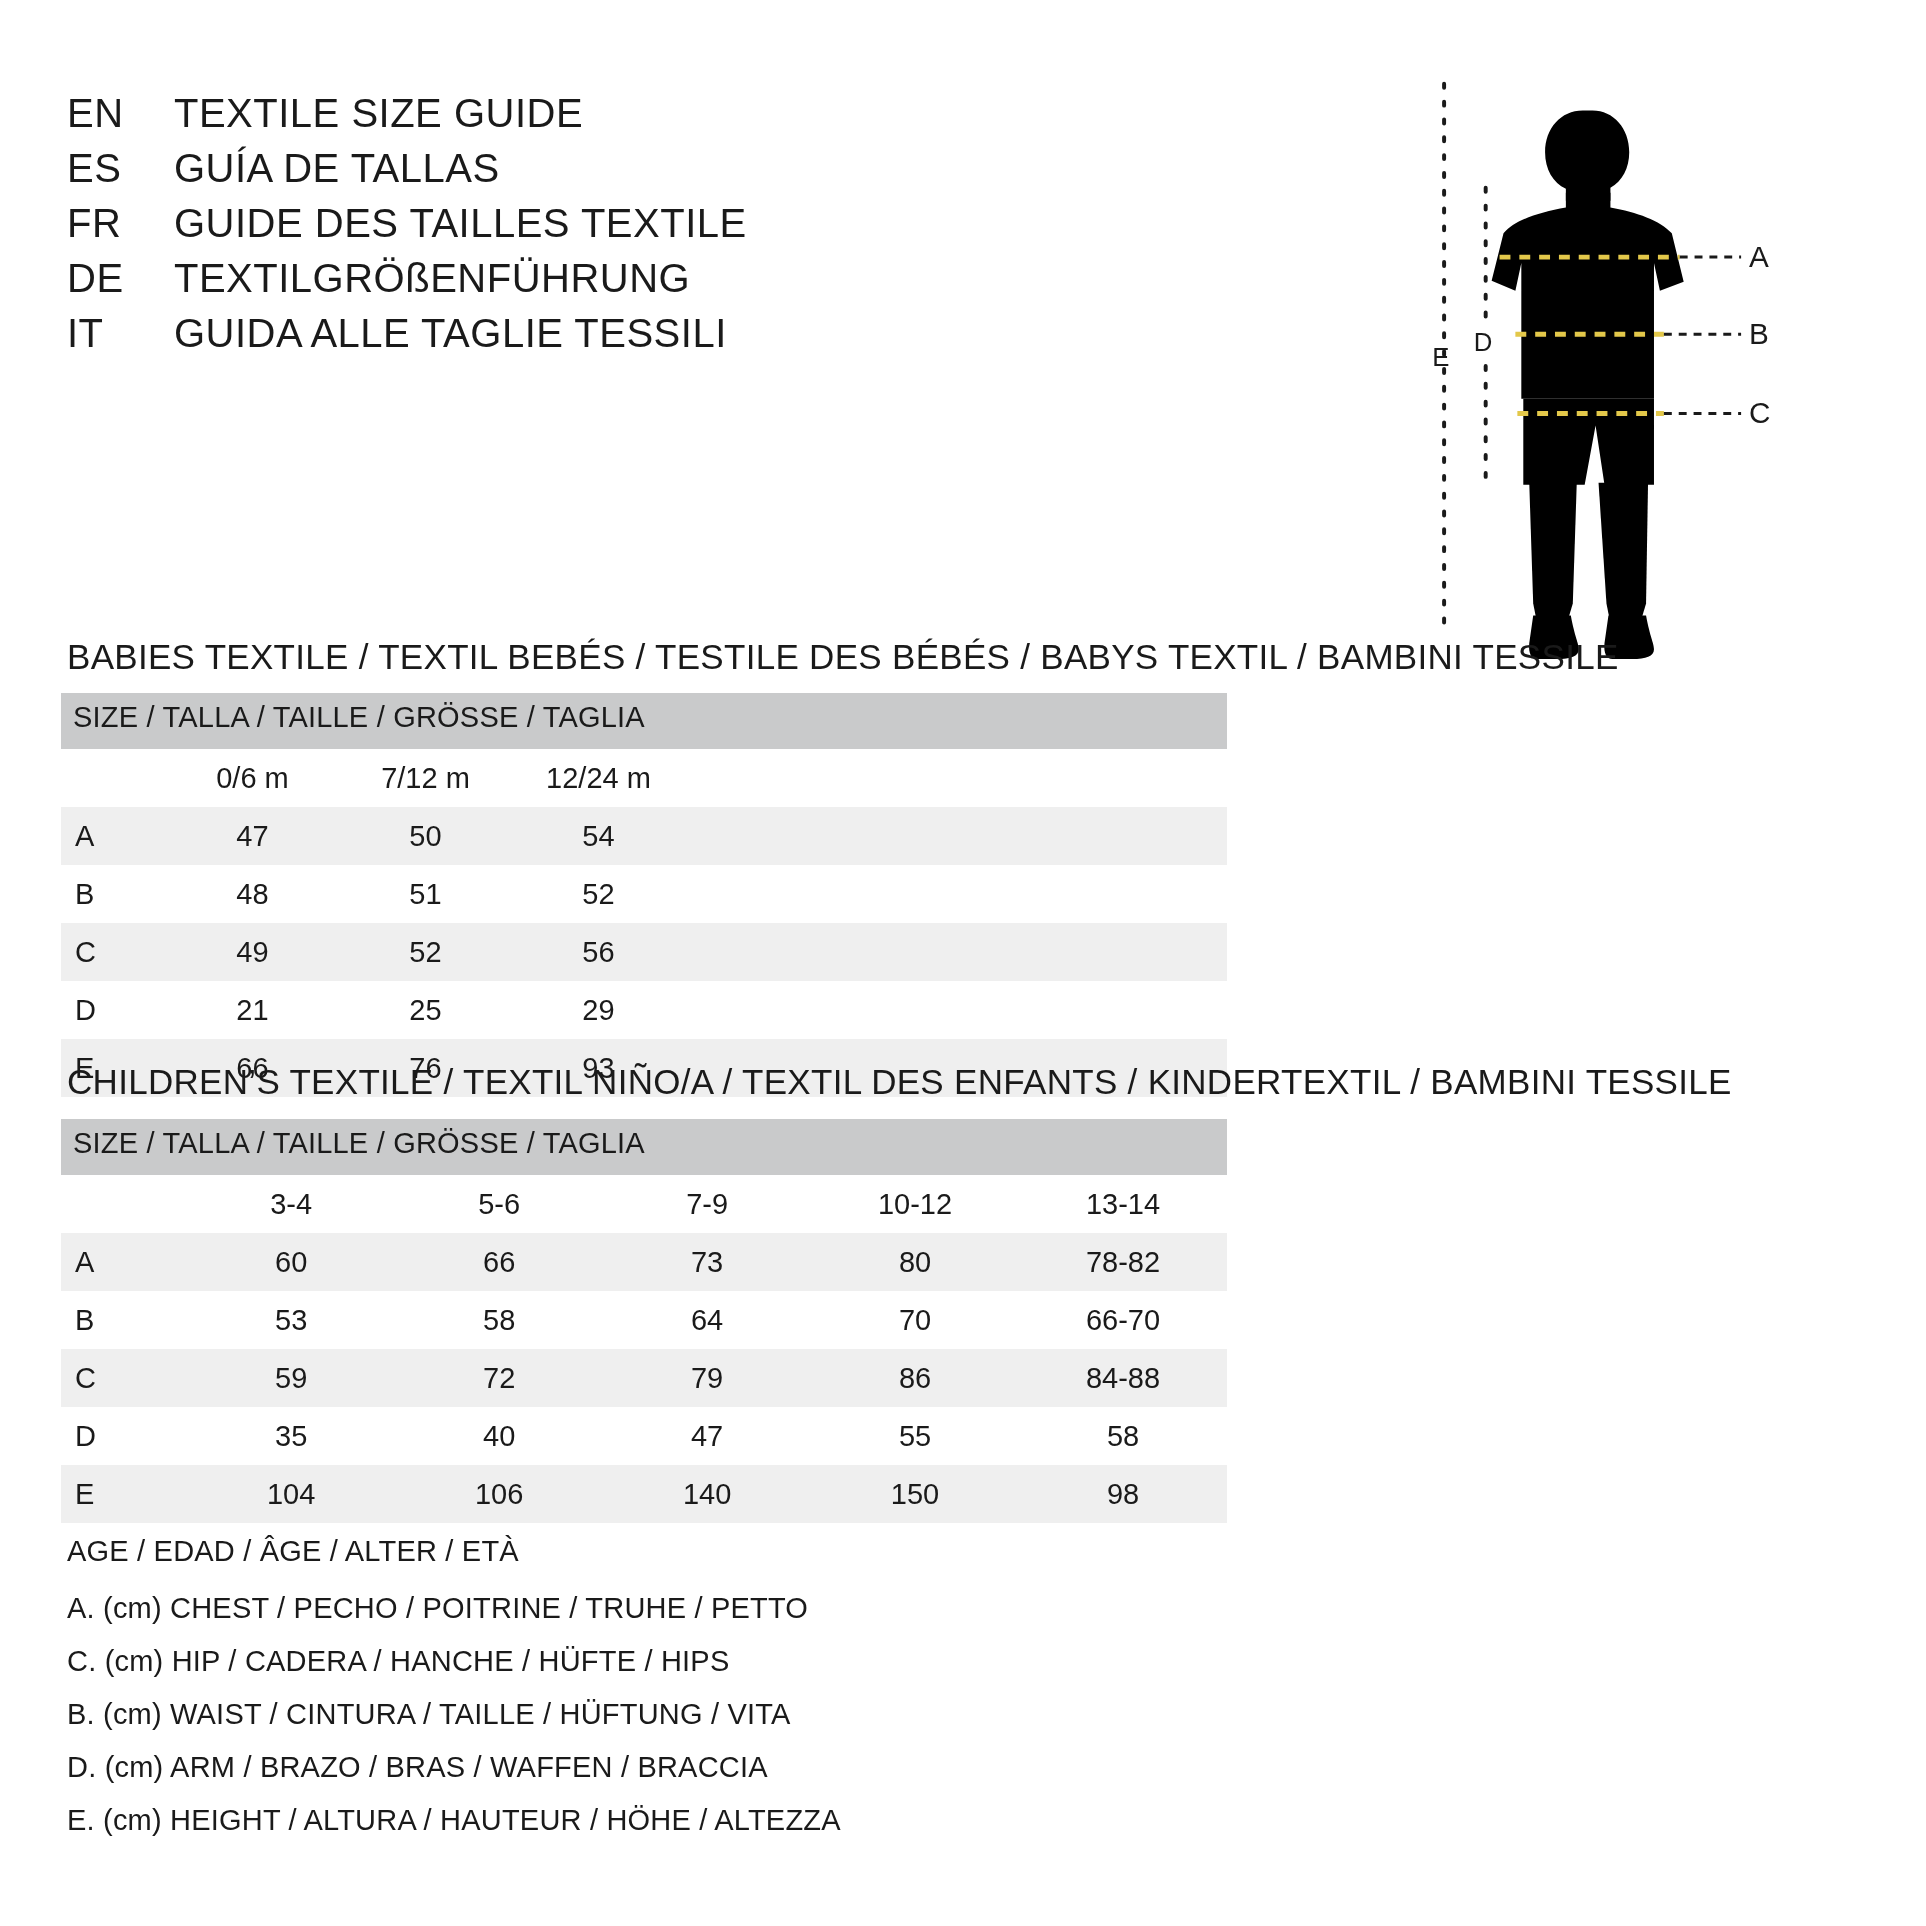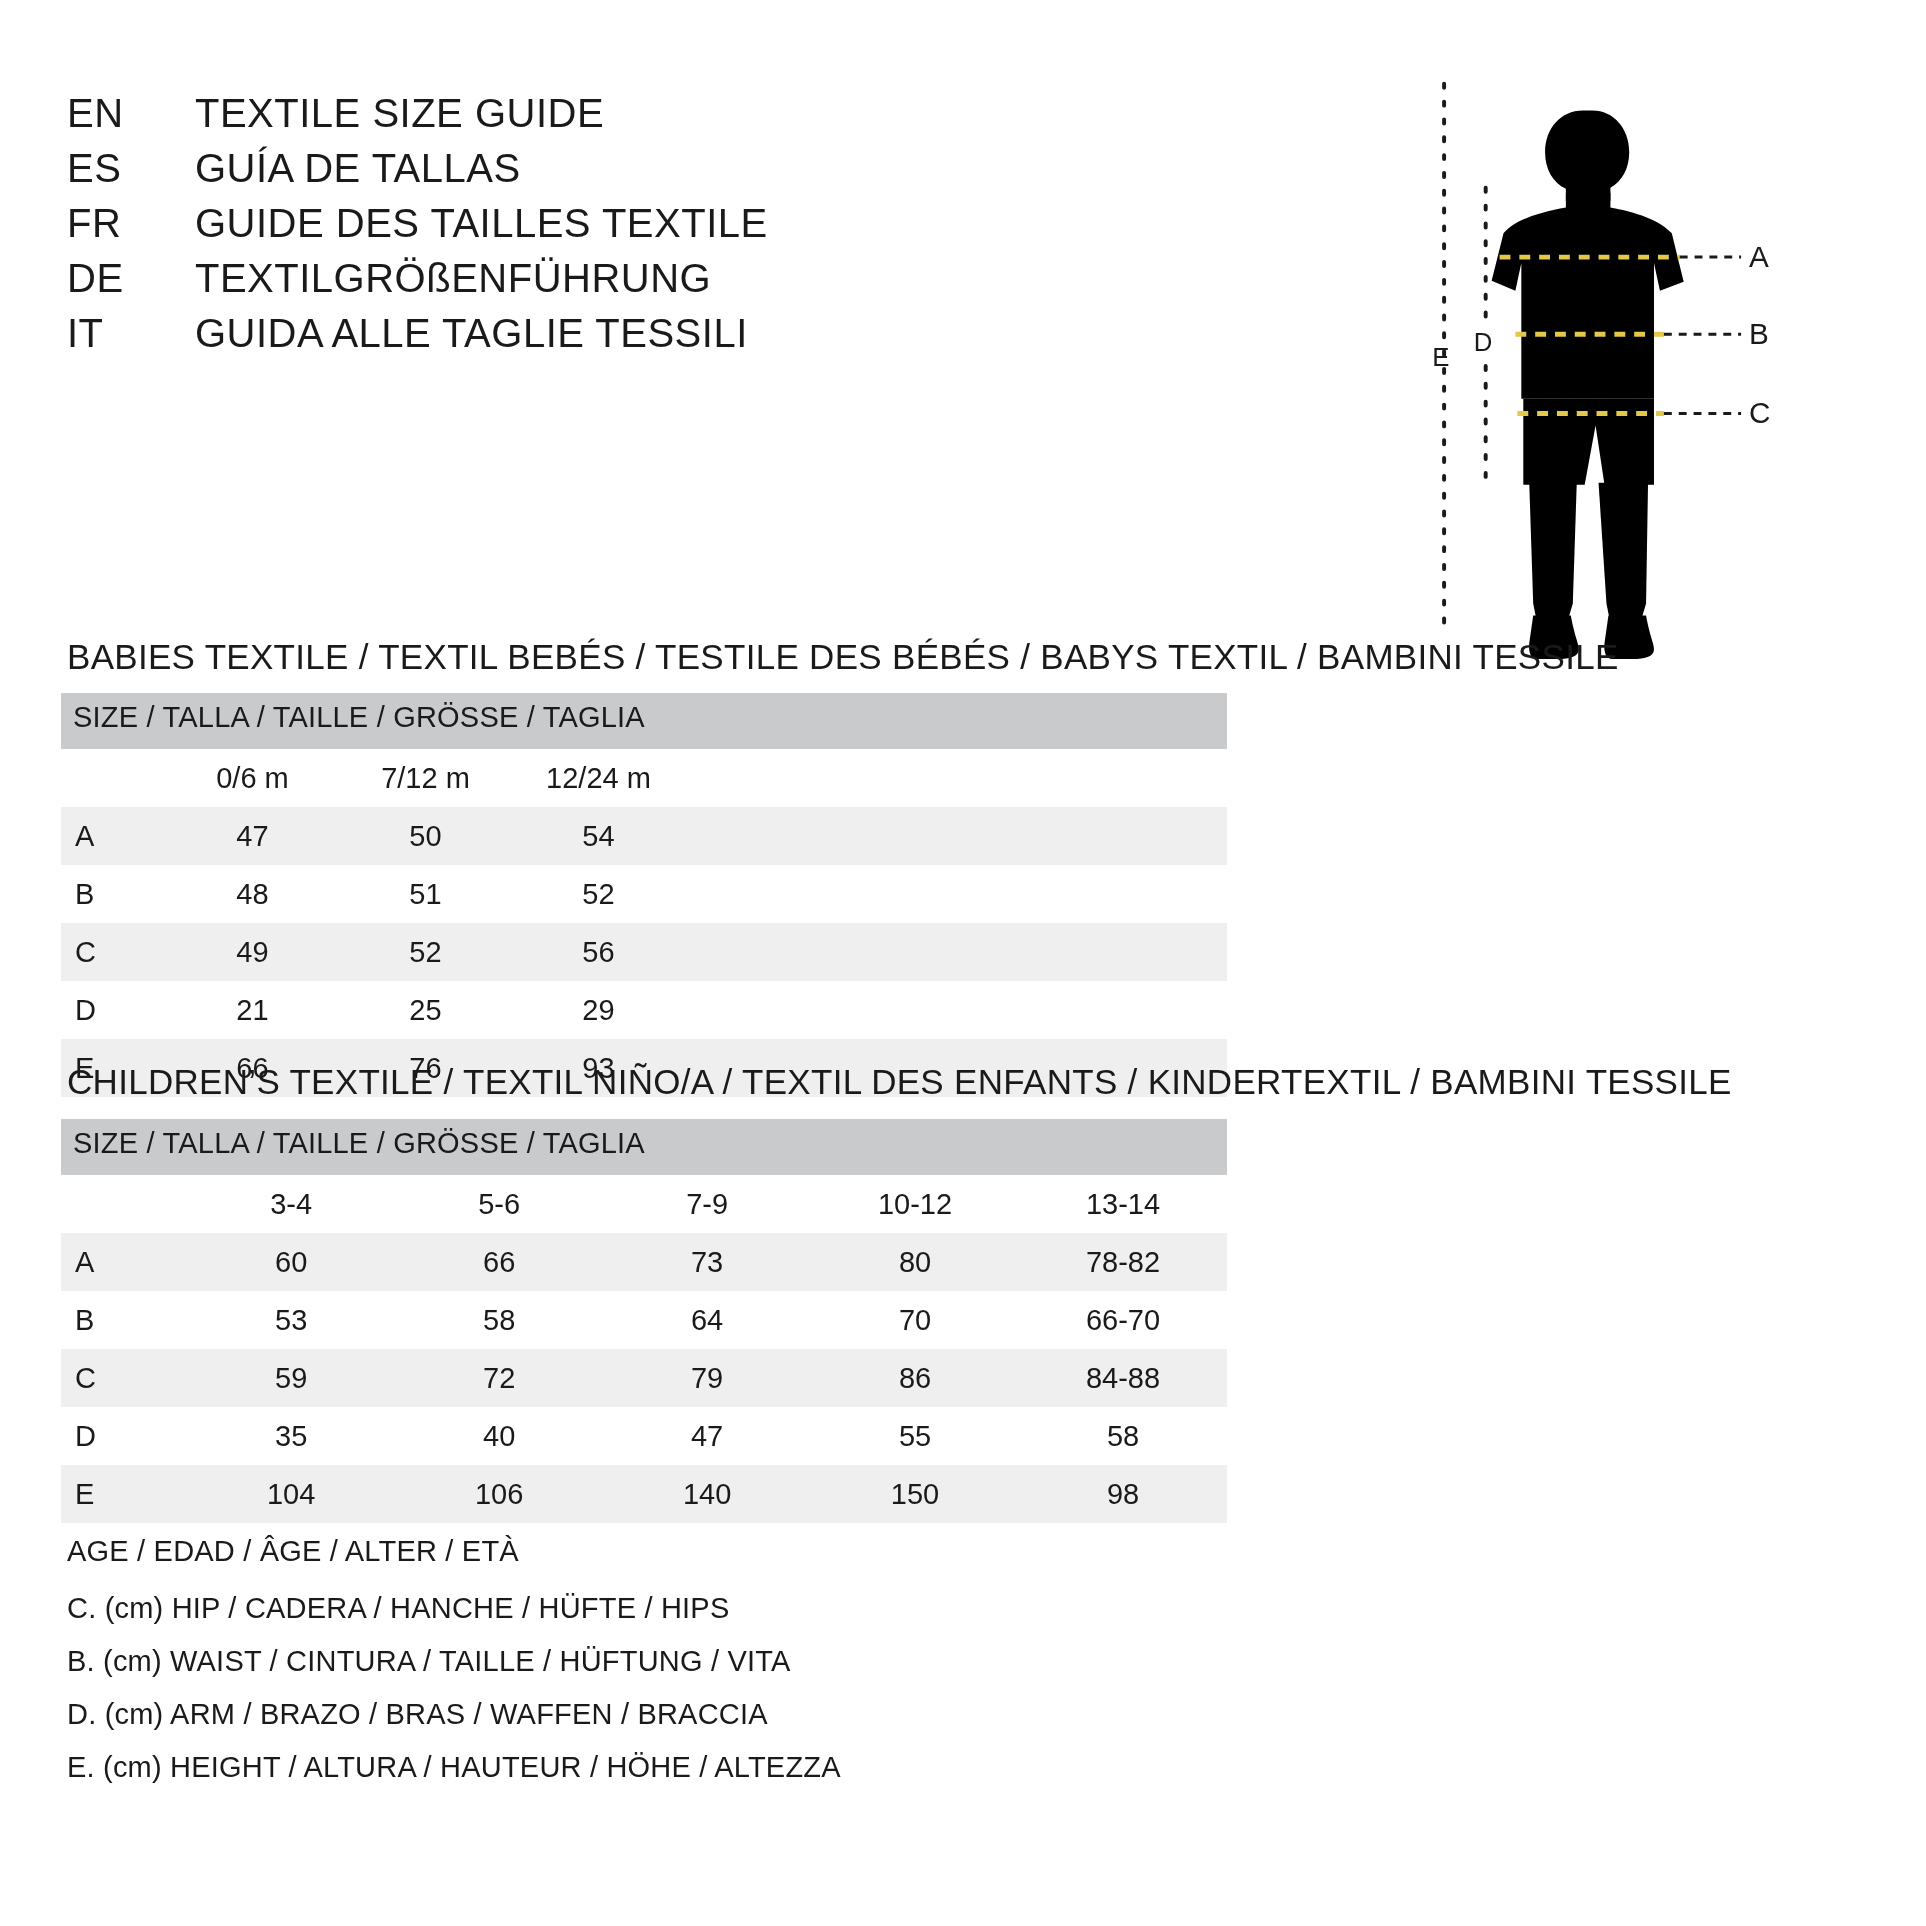--- a/index.html
+++ b/index.html
@@ -29,21 +29,20 @@
     left: 67px;
     top: 91px;
     width: 1287px;
   }
   .lang-row {
     display: flex;
     align-items: baseline;
     height: 55px;
     font-size: 40px;
     letter-spacing: 0.5px;
-    gap: 21px;
   }
   .lang-code {
     width: 107px;
     flex: 0 0 107px;
     color: #1a1a1a;
   }
   .lang-title {
     color: #1a1a1a;
   }
 
@@ -304,20 +303,21 @@
         <td class="cell">106</td>
         <td class="cell">140</td>
         <td class="cell">150</td>
         <td class="cell">98</td>
       </tr>
     </tbody>
   </table>
 
   <div class="legend">
     <div class="legend-line first">AGE / EDAD / ÂGE / ALTER / ETÀ</div>
+    <div class="legend-line">A. (cm) CHEST / PECHO / POITRINE / TRUHE / PETTO</div>
     <div class="legend-line">C. (cm) HIP / CADERA / HANCHE / HÜFTE / HIPS</div>
     <div class="legend-line">B. (cm) WAIST / CINTURA / TAILLE / HÜFTUNG / VITA</div>
     <div class="legend-line">D. (cm) ARM / BRAZO / BRAS / WAFFEN / BRACCIA</div>
     <div class="legend-line">E. (cm) HEIGHT / ALTURA / HAUTEUR / HÖHE / ALTEZZA</div>
   </div>
 
 </div>
 
 
 </body></html>

